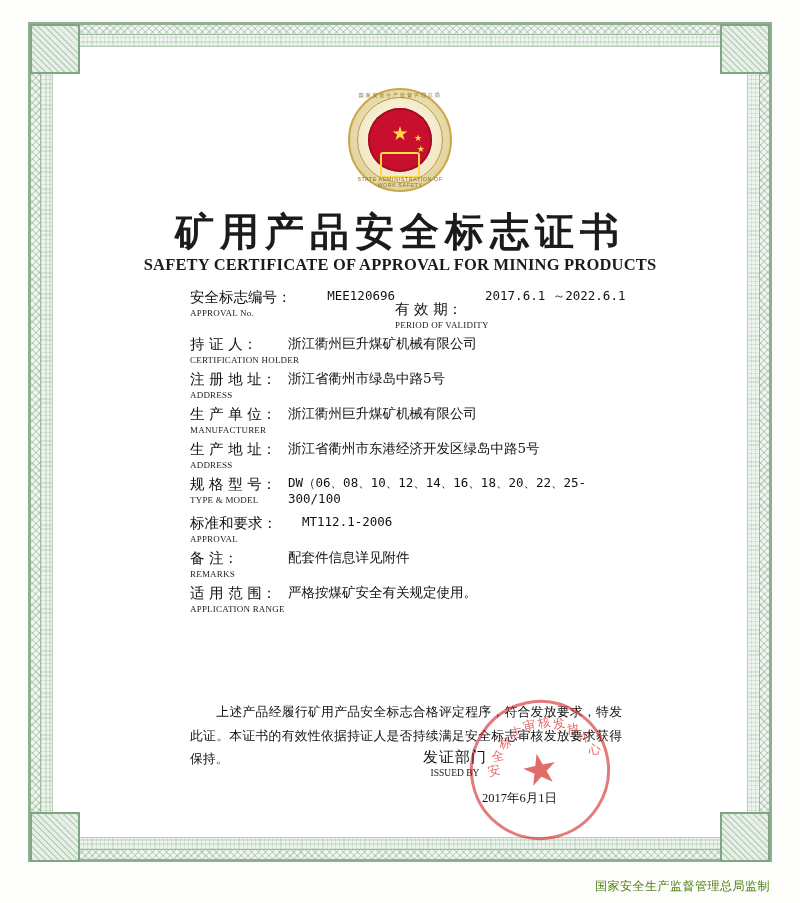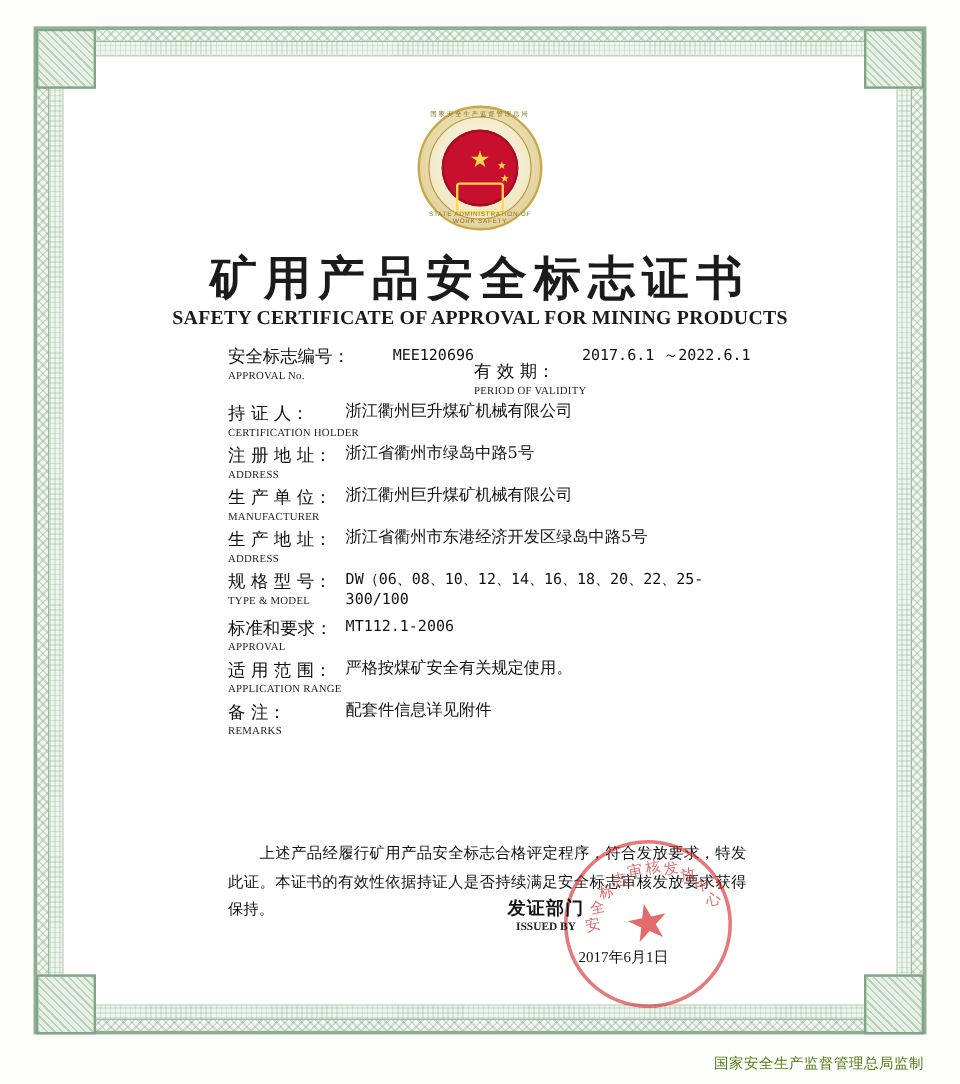--- a/index.html
+++ b/index.html
@@ -220,21 +220,20 @@
   }
   .para .indent { display: inline-block; width: 26px; }
 
   
   .issuer {
     position: absolute;
     left: 370px;
     top: 748px;
     width: 170px;
     text-align: center;
-    font-weight: bold;
   }
   .issuer-cn {
     font-size: 15px;
     letter-spacing: 1px;
     color: #111;
     font-family: "DejaVu Serif", serif;
   }
   .issuer-en {
     font-size: 9.5px;
     color: #222;
@@ -378,42 +377,42 @@
 
 
     <div class="row row-top">
       <div class="label-block">
         <div class="lbl-cn">规 格 型 号：</div>
         <div class="lbl-en">TYPE &amp; MODEL</div>
       </div>
       <div class="val val-mono" style="width:300px;">DW（06、08、10、12、14、16、18、20、22、25-300/100</div>
     </div>
 
-    <div class="row row-top" style="margin-top:8px;">
+    <div class="row row-top" style="margin-top:8px;gap:14px;">
       <div class="label-block">
         <div class="lbl-cn">标准和要求：</div>
         <div class="lbl-en">APPROVAL</div>
       </div>
       <div class="val val-mono">MT112.1-2006</div>
     </div>
 
     <div class="row row-top">
       <div class="label-block">
+        <div class="lbl-cn">备      注：</div>
+        <div class="lbl-en">REMARKS</div>
+      </div>
+      <div class="val">配套件信息详见附件</div>
+    </div>
+
+    <div class="row row-top">
+      <div class="label-block">
         <div class="lbl-cn">适 用 范 围：</div>
         <div class="lbl-en">APPLICATION RANGE</div>
       </div>
       <div class="val">严格按煤矿安全有关规定使用。</div>
-    </div>
-
-    <div class="row row-top">
-      <div class="label-block">
-        <div class="lbl-cn">备      注：</div>
-        <div class="lbl-en">REMARKS</div>
-      </div>
-      <div class="val">配套件信息详见附件</div>
     </div>
 
   </div>
 
   <div class="para"><span class="indent"></span><span>上述产品经履行矿用产品安全标志合格评定程序，符合发放要求，特发此证。本证书的有效性依据持证人是否持续满足安全标志审核发放要求获得保持。</span></div>
 
   <div class="seal">
     <div class="seal-star">★</div>
     <div class="seal-text">
       <span class="seal-ch" style="transform: rotate(-72deg) translate(0,-54px) rotate(72deg);">安</span>

